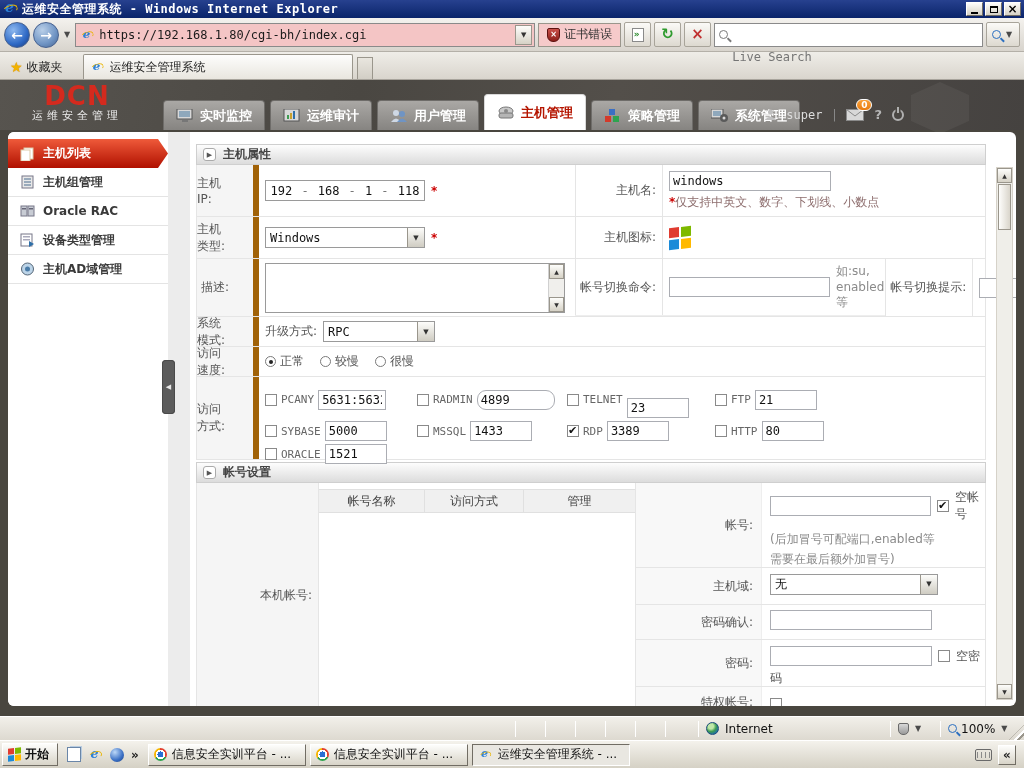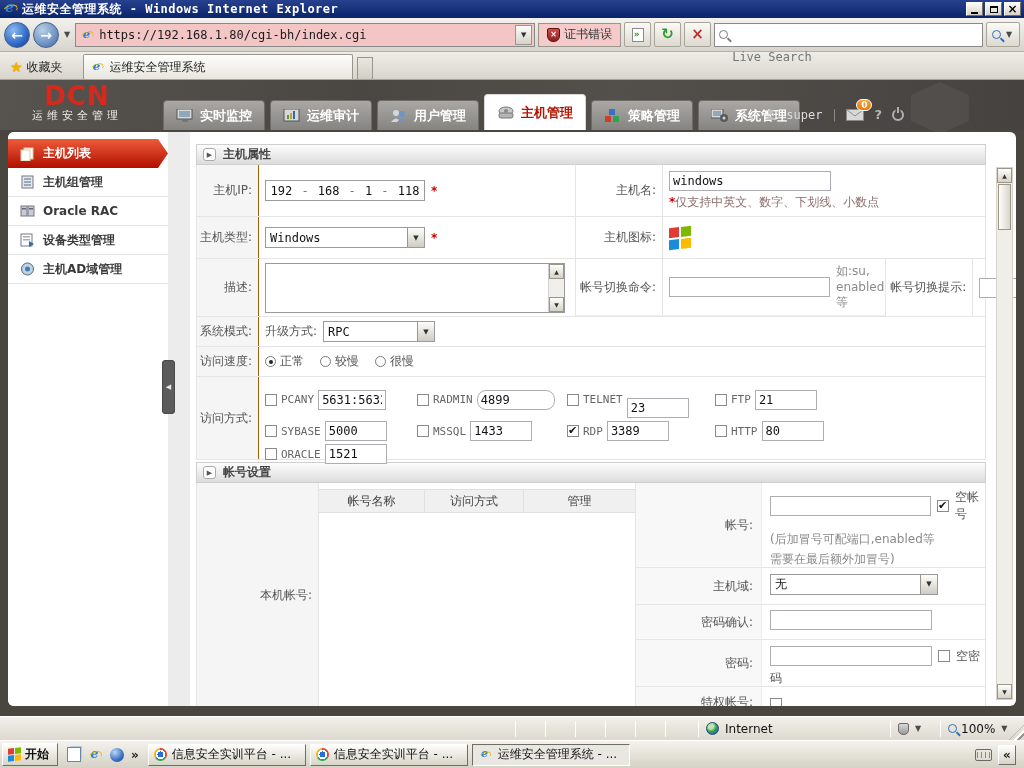--- a/index.html
+++ b/index.html
@@ -80,21 +80,21 @@
   .sb-gap { width:22px; background:#ececec; flex:0 0 auto; position:relative; }
   .collapse-handle { position:absolute; left:-6px; top:228px; width:13px; height:54px; background:#5c5c5c; border-radius:4px; display:flex; align-items:center; justify-content:center; color:#e8e8e8; font-size:7px; cursor:pointer; box-shadow:inset 0 0 0 1px #4a4a4a; }
   .content { position:relative; flex:1; padding:12px 30px 0 6px; overflow:hidden; }
 
   .secbar { height:21px; background:linear-gradient(#fdfdfd,#e6e6e6 70%,#dcdcdc); border:1px solid #cfcfcf; display:flex; align-items:center; gap:7px; padding:0 6px; font-weight:bold; color:#444; }
   .play { width:13px; height:13px; background:#fff; border:1px solid #aaa; border-radius:3px; color:#555; font-size:7px; display:flex; align-items:center; justify-content:center; cursor:pointer; }
 
   
   .form { border:1px solid #e5e5e5; border-top:none; color:#555; }
   .frow { display:flex; border-bottom:1px solid #e5e5e5; }
-  .lblc { width:62px; background:#f5f5f5; border-right:1px solid #a16207; display:flex; align-items:center; justify-content:flex-end; padding-right:6px; color:#555; flex:0 0 auto; }
+  .lblc { width:62px; background:#f5f5f5; border-right:6px solid #a16207; display:flex; align-items:center; justify-content:flex-end; padding-right:24px; color:#555; flex:0 0 auto; }
   .lblc2 { width:88px; border-right:1px solid #e5e5e5; border-left:1px solid #e5e5e5; display:flex; align-items:center; justify-content:flex-end; padding-right:6px; color:#555; flex:0 0 auto; }
   .fldc { display:flex; align-items:center; gap:6px; padding-left:6px; }
   .f1 { width:316px; flex:0 0 auto; }
   .fr { flex:1; }
   .req { color:#cc0000; font-weight:bold; }
   .ipbox { width:160px; height:21px; border:1px solid #9a9a9a; background:#fff; display:flex; align-items:center; justify-content:space-around; font-family:"DejaVu Sans Mono","Liberation Mono",monospace; color:#111; }
   .ipsep { color:#777; }
   .sel { height:21px; border:1px solid #9a9a9a; background:#fff; display:flex; align-items:center; cursor:pointer; }
   .sel .sval { flex:1; padding:0 4px; font-family:"DejaVu Sans Mono","Liberation Mono",monospace; color:#111; white-space:nowrap; overflow:hidden; }
   .sel .sbtn { width:17px; height:19px; background:linear-gradient(#fdfdfb,#cfccc2); border-left:1px solid #9a968c; display:flex; align-items:center; justify-content:center; font-size:7px; color:#333; }

